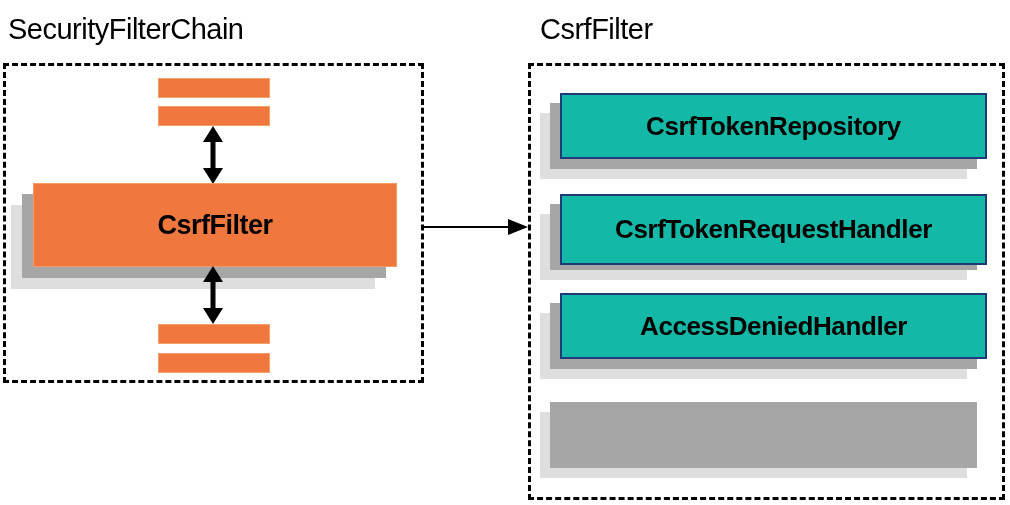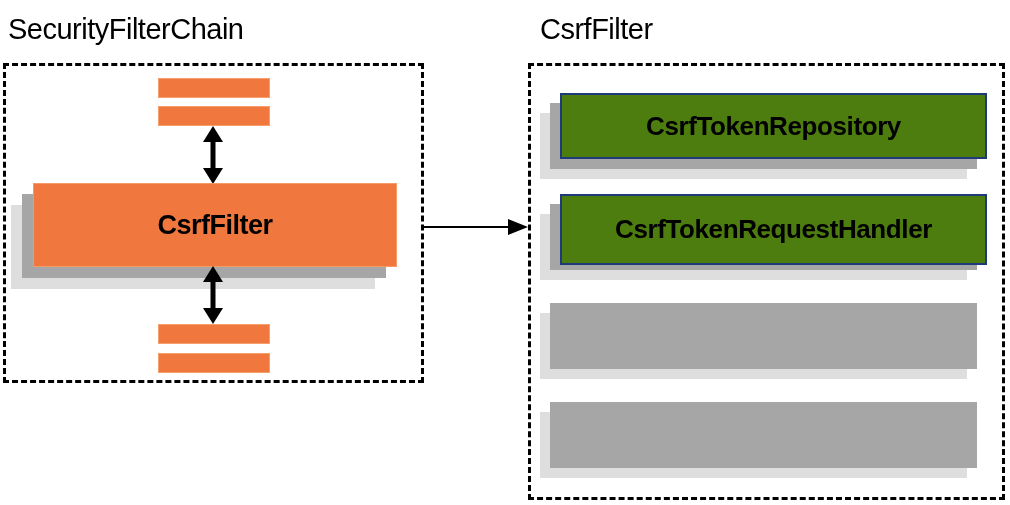--- a/index.html
+++ b/index.html
@@ -47,21 +47,21 @@
   }
   .obox .label {
     font-size: 27px;
     font-weight: bold;
     color: #000000;
     letter-spacing: -0.5px;
   }
 
   
   .bbox {
-    background: #4d7c0f;
+    background: #14b8a6;
     border: 2px solid #1E3A78;
     display: flex;
     align-items: center;
     justify-content: center;
     z-index: 3;
   }
   .bbox .label {
     font-size: 26px;
     font-weight: bold;
     color: #000000;
@@ -129,17 +129,20 @@
   </div>
 
   <div class="abs shadow-light" style="left:540px; top:214px; width:427px; height:66px;"></div>
   <div class="abs shadow-mid" style="left:550px; top:204px; width:427px; height:66px;"></div>
   <div class="abs bbox" style="left:560px; top:194px; width:427px; height:71px;text-align:center;">
     <span class="label">CsrfTokenRequestHandler</span>
   </div>
 
   <div class="abs shadow-light" style="left:540px; top:313px; width:427px; height:66px;"></div>
   <div class="abs shadow-mid" style="left:550px; top:303px; width:427px; height:66px;"></div>
+  <div class="abs bbox" style="left:560px; top:293px; width:427px; height:66px;">
+    <span class="label">AccessDeniedHandler</span>
+  </div>
 
   <div class="abs shadow-light" style="left:540px; top:412px; width:427px; height:66px;"></div>
   <div class="abs shadow-mid" style="left:550px; top:402px; width:427px; height:66px;"></div>
 
 </div>
 
 </body></html>

